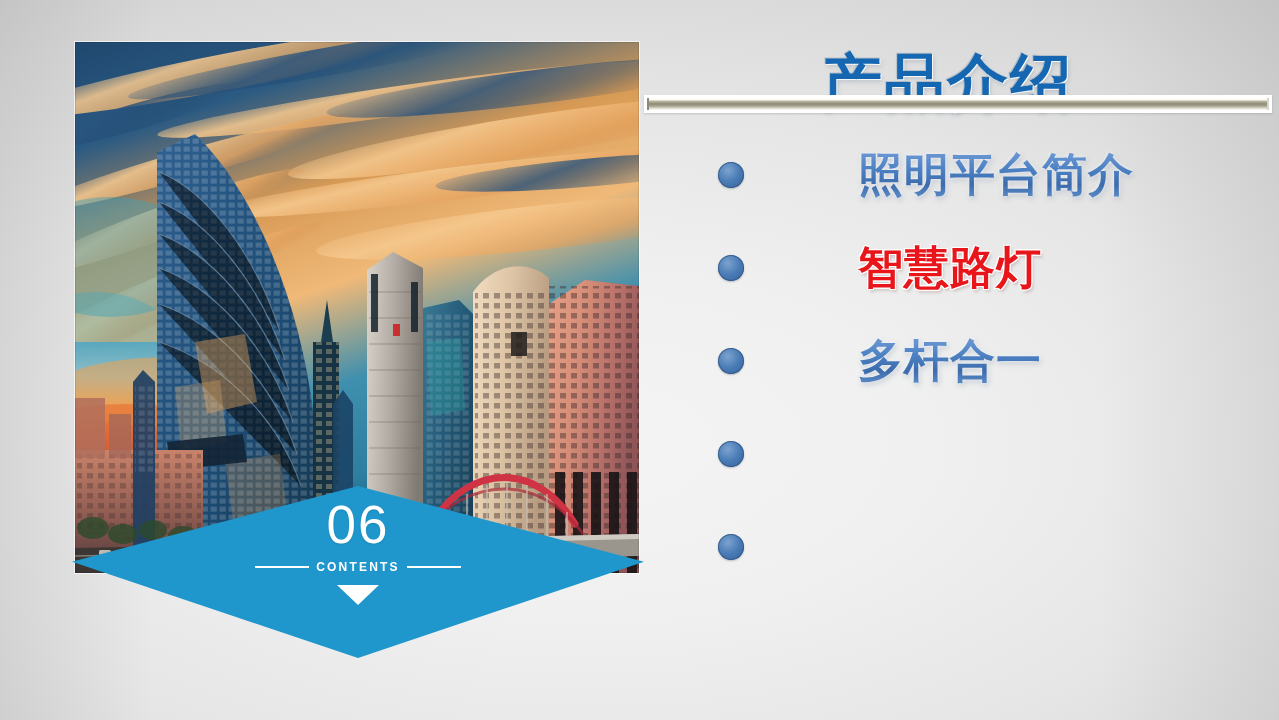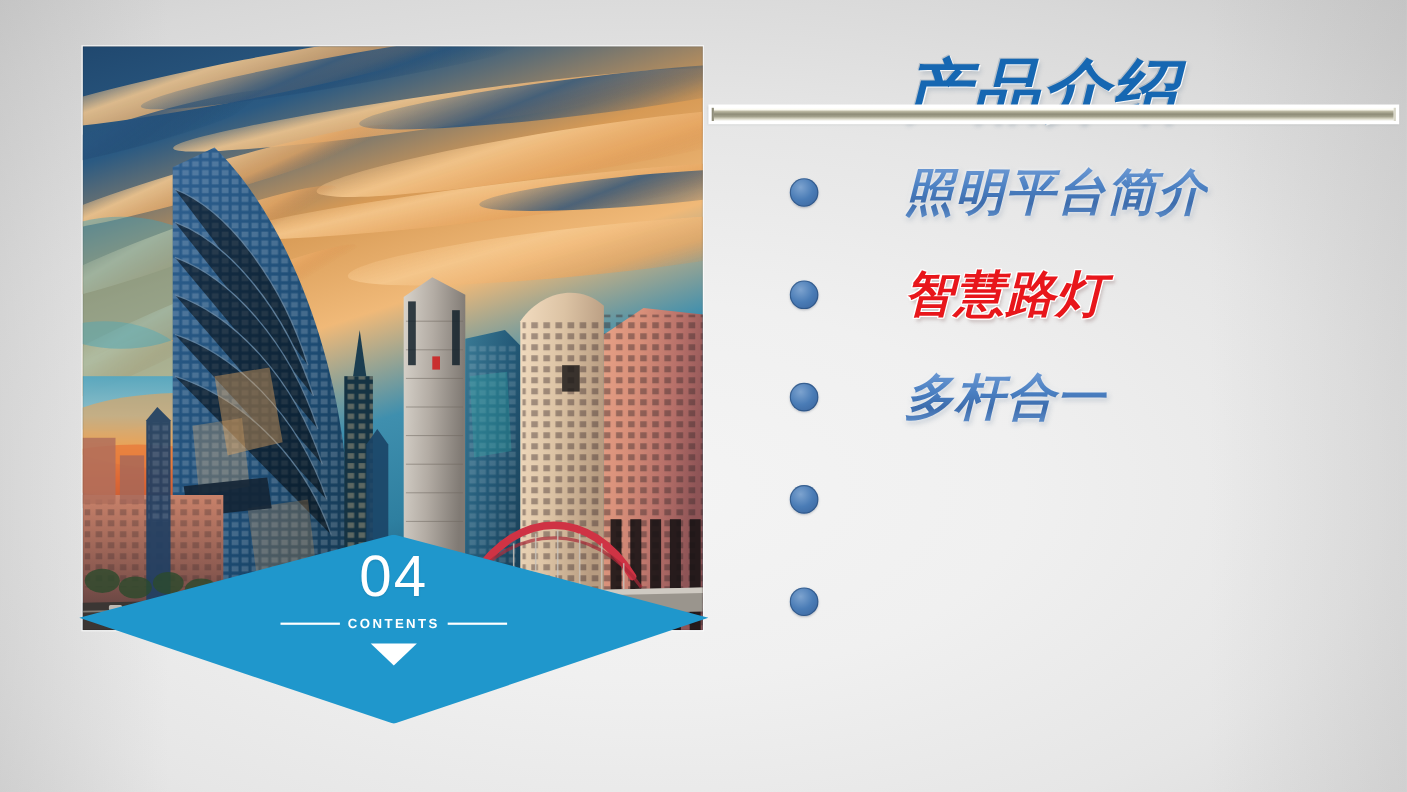--- a/index.html
+++ b/index.html
@@ -108,21 +108,20 @@
   }
 
   
   .right-panel {
     position: absolute;
     left: 640px;
     top: 0;
     width: 636px;
     height: 720px;
     z-index: 3;
-    font-style: italic;
   }
   .slide-title {
     position: absolute;
     left: 0;
     right: 22px;
     top: 7px;
     text-align: center;
     font-size: 61px;
     font-weight: bold;
     color: #1667b2;
@@ -173,20 +172,21 @@
     display: flex;
     flex-direction: column;
     justify-content: flex-start;
   }
   .bullet-row {
     display: flex;
     align-items: center;
     height: 93px;
     padding-left: 78px;
     box-sizing: border-box;
+    gap: 36px;
   }
   .bullet-dot {
     flex: 0 0 auto;
     width: 26px;
     height: 26px;
     border-radius: 50%;
     background: radial-gradient(circle at 38% 32%, #7da3cf 0%, #4a7cb6 48%, #3f6ca5 78%, #35608f 100%);
     box-shadow: inset 0 0 0 1px rgba(40,75,120,.65), 0 1px 2px rgba(110,120,135,.45);
   }
   .bullet-text {
@@ -422,21 +422,21 @@
         <rect x="208" y="504" width="12" height="5" rx="1.5" fill="#b9b2a7" opacity="0.65"></rect>
 
         <rect x="0" y="0" width="564" height="531" fill="none" stroke="rgba(0,0,0,0.10)" stroke-width="2"></rect>
       </g>
     </svg>
   </div>
 
   <div class="contents-badge">
     <div class="diamond-shape"></div>
     <div class="badge-inner">
-      <div class="badge-number">04</div>
+      <div class="badge-number">06</div>
       <div class="badge-contents-row">
         <span class="badge-rule"></span>
         <span class="badge-contents">CONTENTS</span>
         <span class="badge-rule"></span>
       </div>
       <div class="badge-caret"></div>
     </div>
   </div>
 
   <div class="right-panel">

